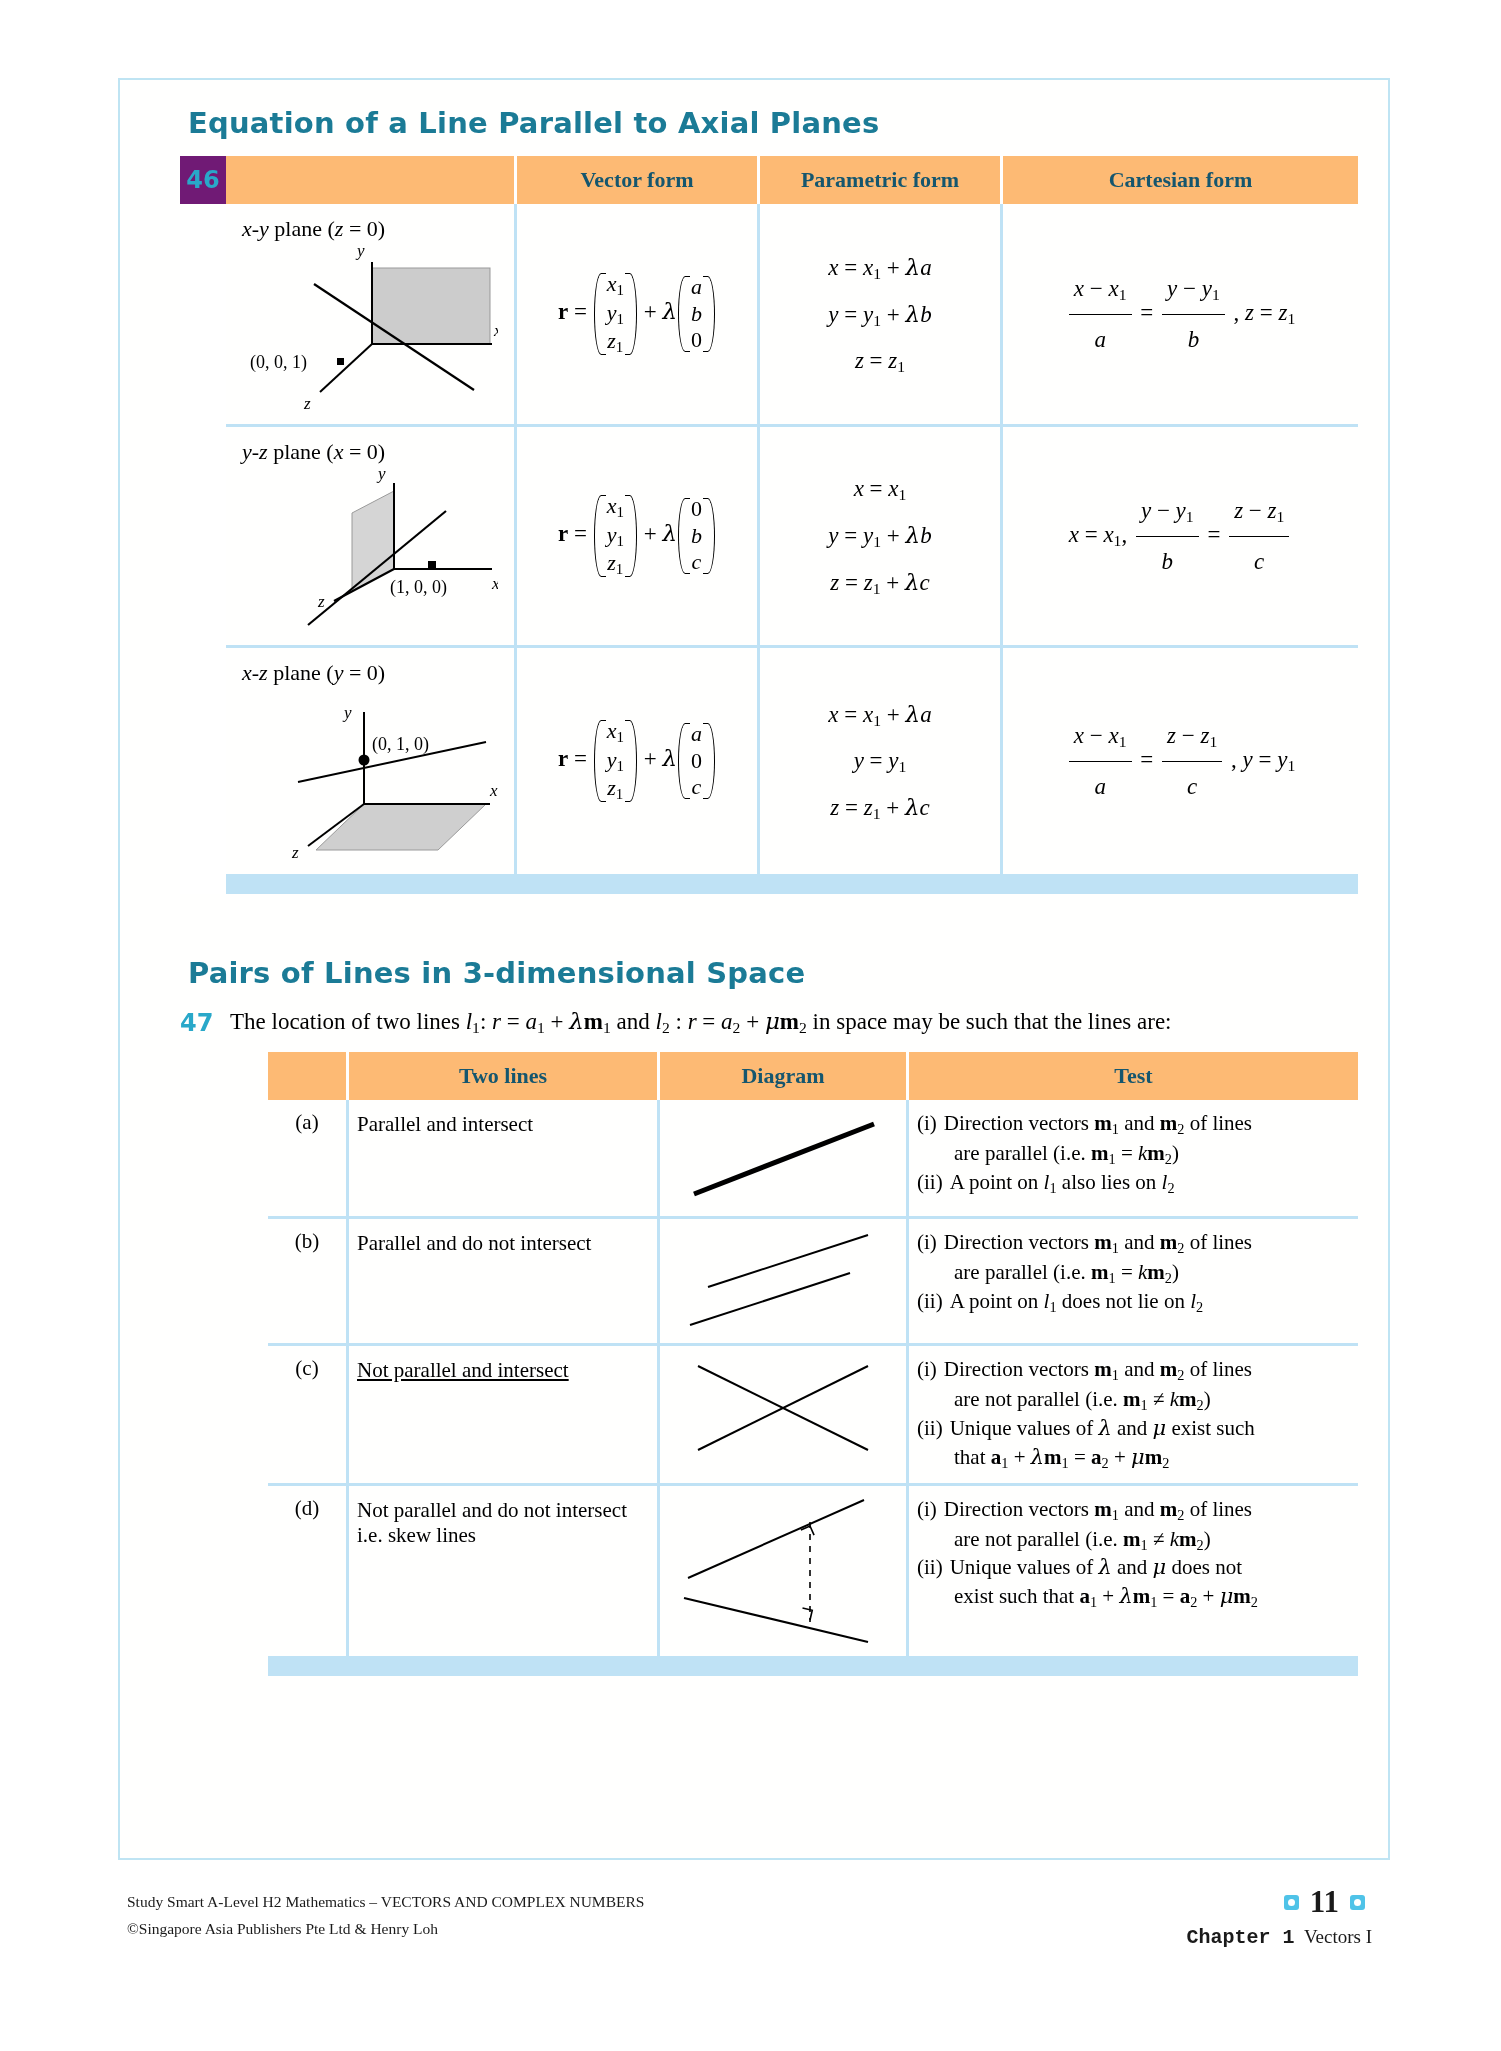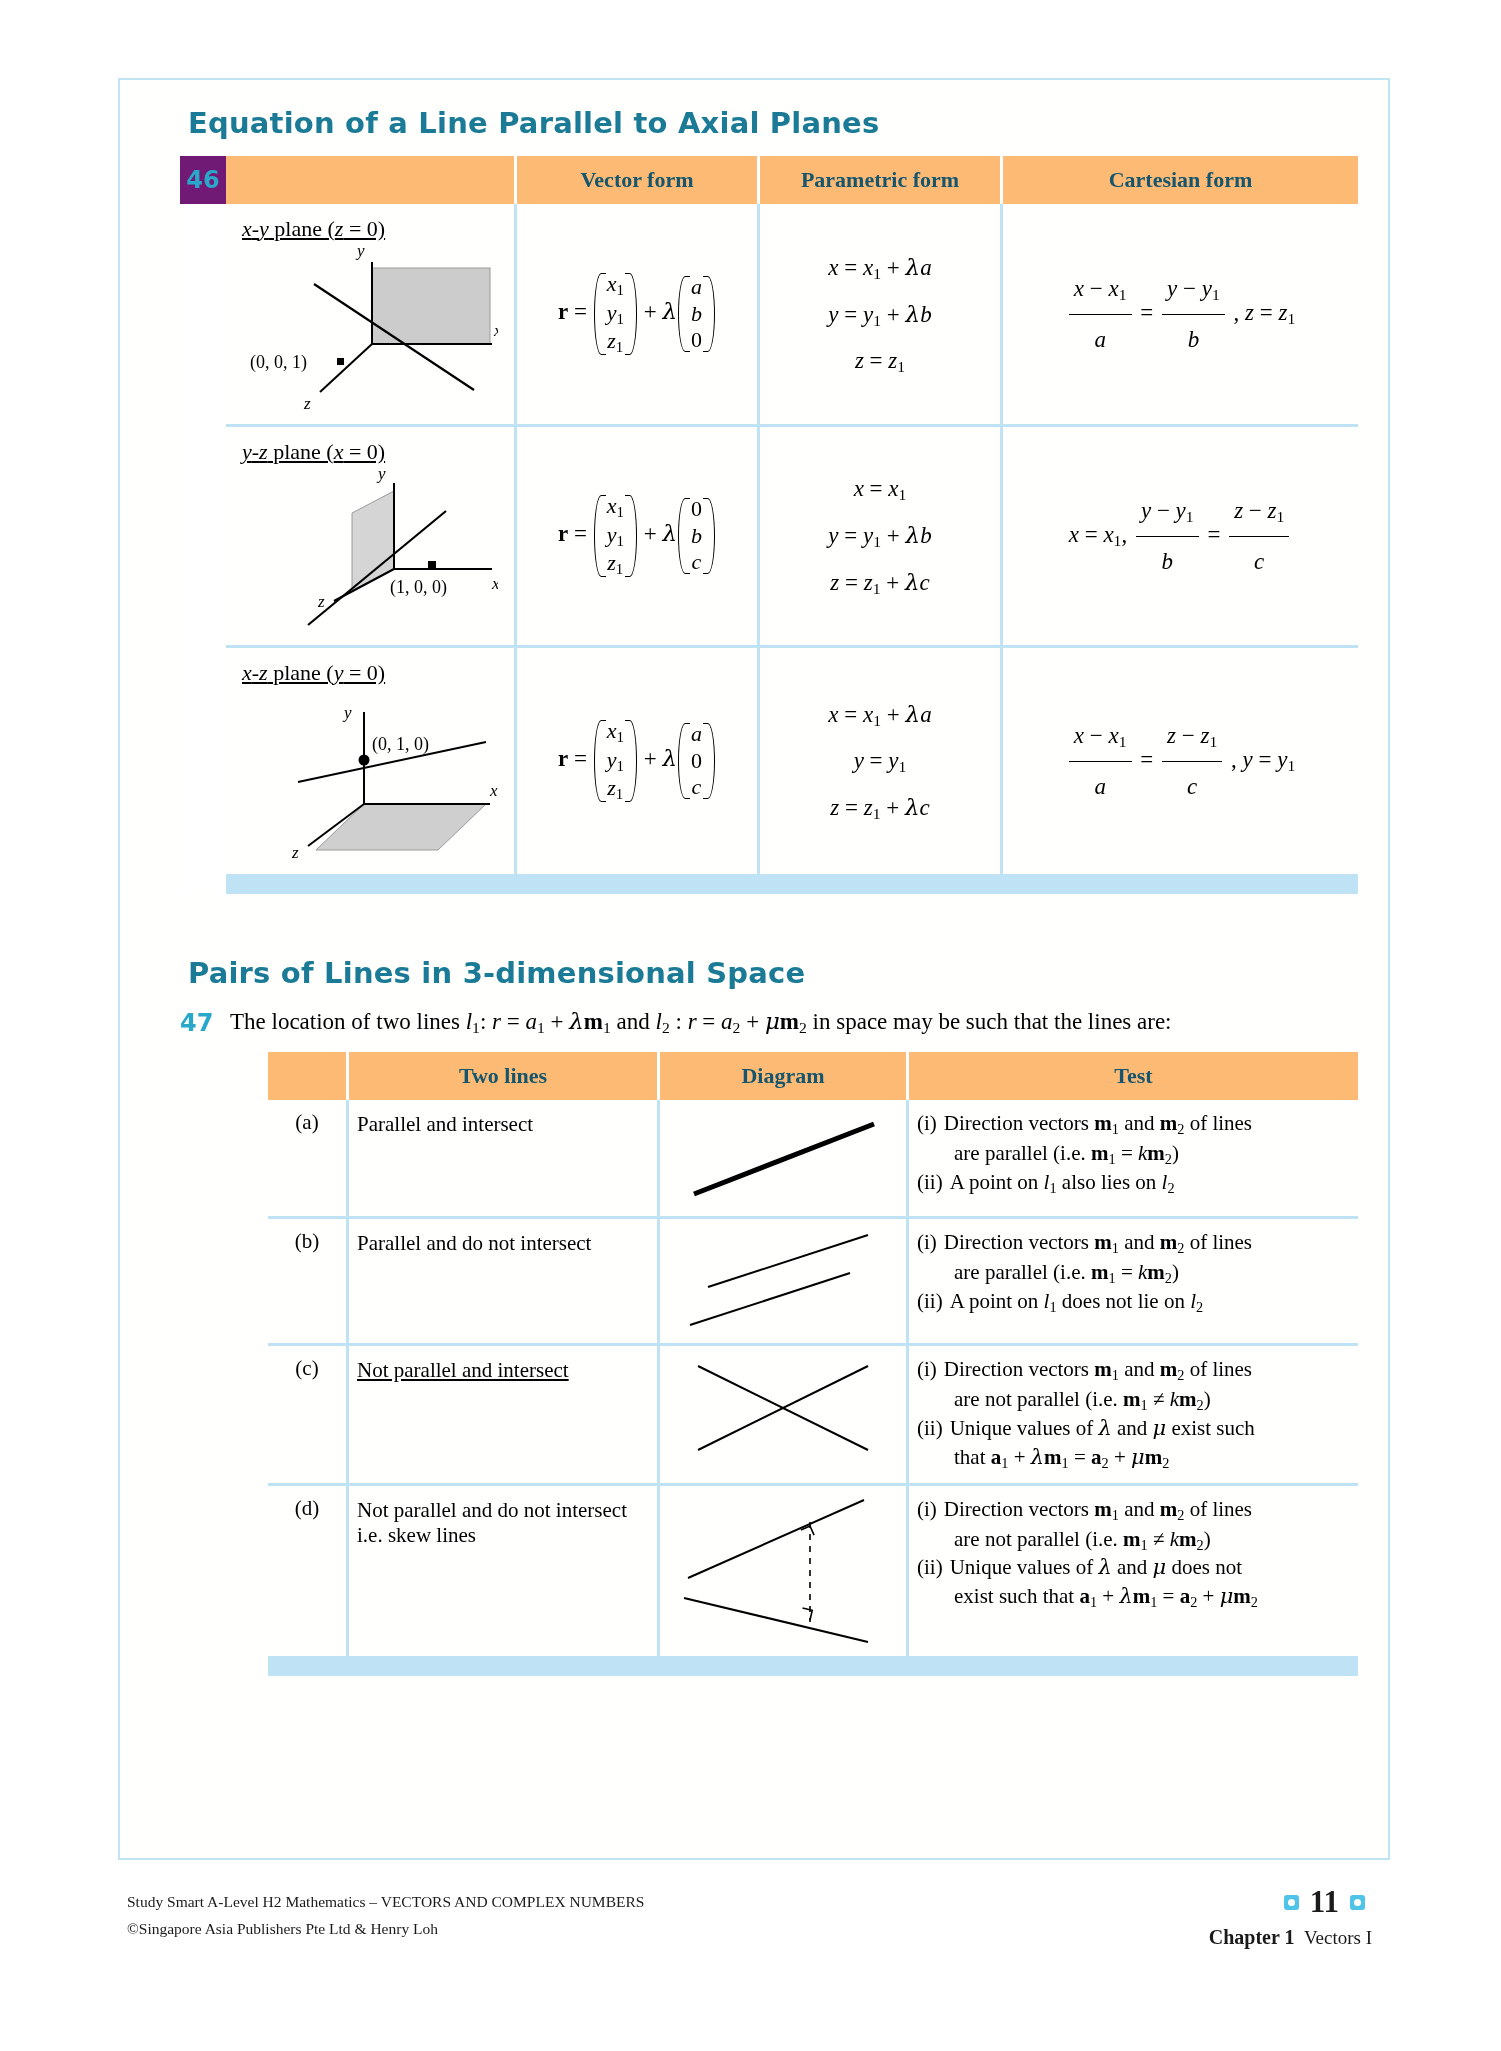--- a/index.html
+++ b/index.html
@@ -105,21 +105,21 @@
   .colvec:before, .colvec:after {
     content:"";
     position:absolute; top:2px; bottom:2px;
     width:11px;
     border:1.6px solid #000;
   }
   .colvec:before { left:0;  border-right:none; border-radius:60% 0 0 60%/50% 0 0 50%; }
   .colvec:after  { right:0; border-left:none;  border-radius:0 60% 60% 0/0 50% 50% 0; }
 
   
-  .diagcell { text-align:center;text-decoration:underline; }
+  .diagcell { text-align:center; }
   .diaglabel { font-size:22px; text-align:left; margin:2px 0 0 8px; }
   svg { display:block; margin:0 auto; }
 
   
   .stmt-wrap { margin:0 0 14px 22px; display:flex; gap:20px; }
   .stmt-num { width:30px; flex:none; padding-top:3px; }
   .stmt-txt { font-size:23px; line-height:1.35; }
 
   
   .tlist { font-size:21px; line-height:1.32; }
@@ -155,21 +155,21 @@
     margin:0 7px;
     position:relative;
   }
   .dot:after{
     content:"";
     position:absolute; left:4px; top:4px;
     width:7px;height:7px;border-radius:50%;
     background:#ffffff;
   }
   .chap { font-size:19px; margin-top:6px; }
-  .chap b { font-size:20px; }
+  .chap b { font-size:20px;font-family:Liberation Mono, monospace; }
 </style>
 </head>
 <body>
 
 <div class="page-frame">
  <div class="inner">
 
   <h2 class="sec-head">Equation of a Line Parallel to Axial Planes</h2>
 
   <table class="tbl1">

